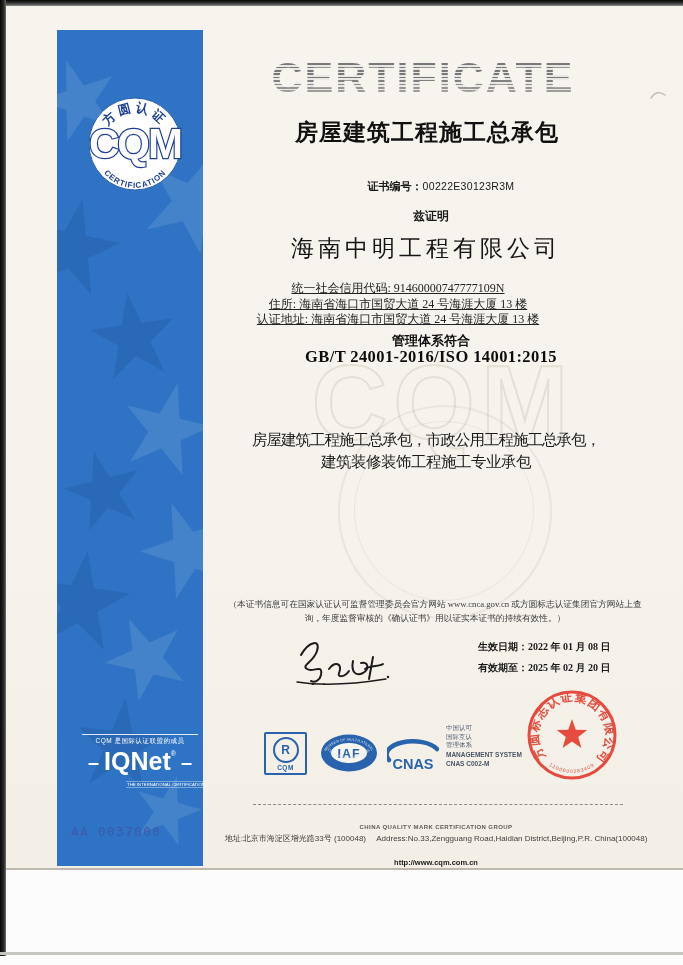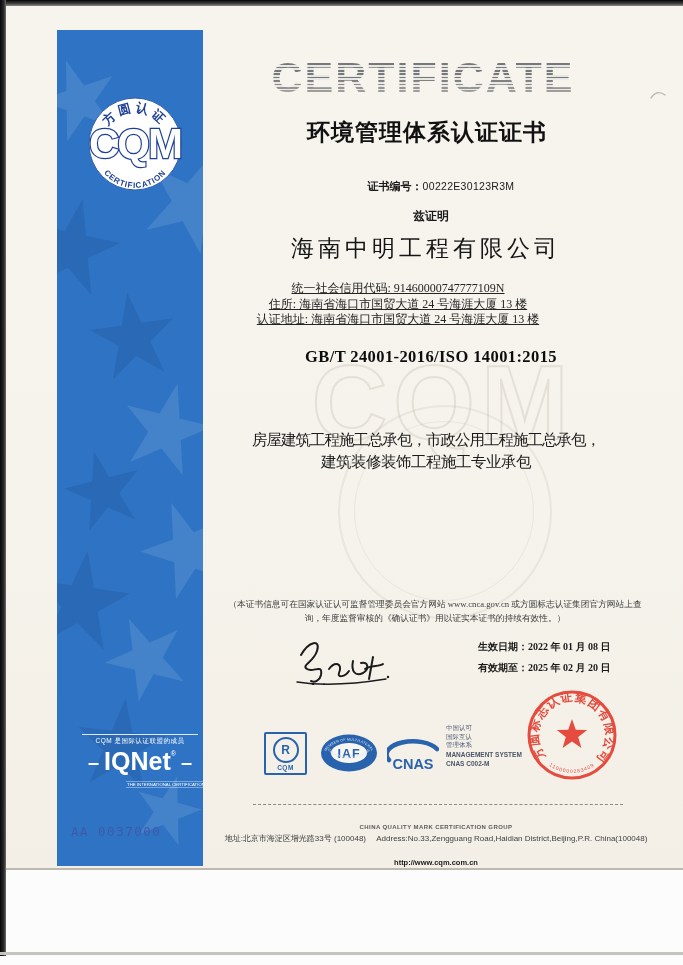--- a/index.html
+++ b/index.html
@@ -123,32 +123,33 @@
         <span><span id="iqnet-name">IQNet</span><span id="iqnet-reg">®</span></span>
         <span class="iqnet-dash">–</span>
       </div>
       <div id="iqnet-tagline">THE INTERNATIONAL CERTIFICATION NETWORK</div>
     </div>
 
     <div id="sidebar-serial" class="abs">AA 0037000</div>
   </div>
 
   <div id="cert-word" class="abs">CERTIFICATE</div>
-  <div id="doc-title" class="abs">环境管理体系认证证书</div>
+  <div id="doc-title" class="abs">房屋建筑工程施工总承包</div>
   <div id="cert-no" class="abs">
     <span class="lbl">证书编号：</span><span class="val">00222E30123R3M</span>
   </div>
 
   <div id="certify" class="abs">兹证明</div>
   <div id="company" class="abs">海南中明工程有限公司</div>
   <div id="credit-block" class="abs">
     <div>统一社会信用代码: 91460000747777109N</div>
     <div>住所: 海南省海口市国贸大道 24 号海涯大厦 13 楼</div>
     <div>认证地址: 海南省海口市国贸大道 24 号海涯大厦 13 楼</div>
   </div>
+  <div id="conform" class="abs">管理体系符合</div>
   <div id="standard" class="abs">GB/T 24001-2016/ISO 14001:2015</div>
   <div id="scope1" class="abs">房屋建筑工程施工总承包，市政公用工程施工总承包，</div>
   <div id="scope2" class="abs">建筑装修装饰工程施工专业承包</div>
   <div id="disclaimer" class="abs">
     <div>（本证书信息可在国家认证认可监督管理委员会官方网站 www.cnca.gov.cn 或方圆标志认证集团官方网站上查</div>
     <div>询，年度监督审核的《确认证书》用以证实本证书的持续有效性。）</div>
   </div>
 
   <svg id="signature" class="abs" viewBox="0 0 98 46">
     <g fill="none" stroke="#1b1b1b" stroke-width="2" stroke-linecap="round">

